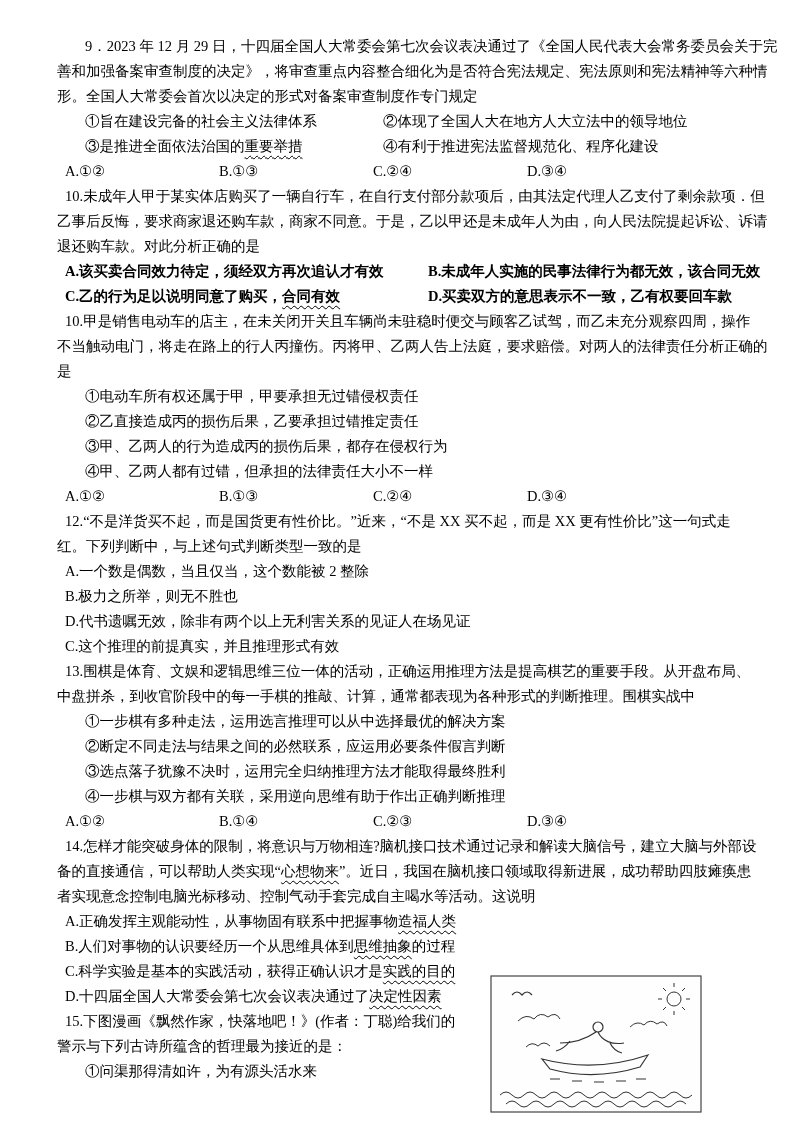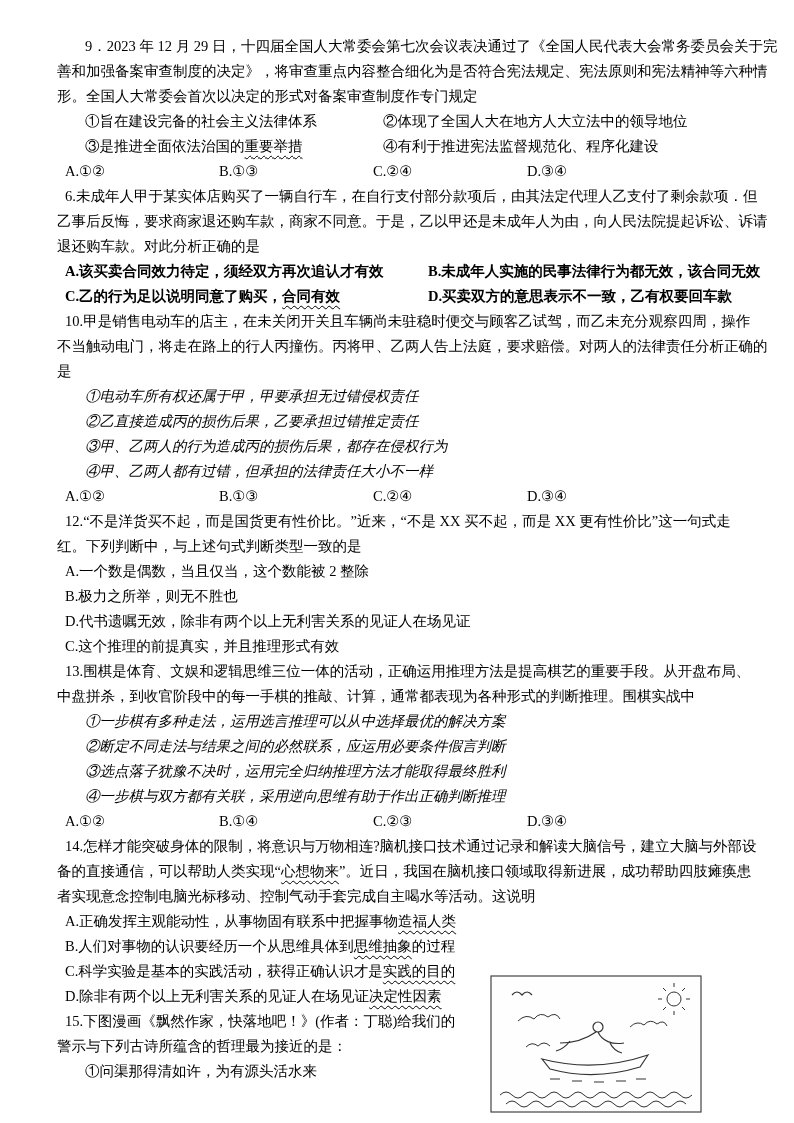--- a/index.html
+++ b/index.html
@@ -8,21 +8,21 @@
     background:#ffffff; color:#000;
     font-family:"Liberation Serif","DejaVu Serif",serif;
     font-size:14.5px; line-height:25px;
   }
   .content { position:absolute; left:57px; top:34px; width:684px; }
   .tline { white-space:nowrap; }
   .p8  { padding-left:8px; }
   .p28 { padding-left:28px; }
   .stem > .tline:first-child { padding-left:8px; }
   .ind2 > .tline:first-child { padding-left:28px; }
-  .items > .tline   { padding-left:28px;font-style:italic; }
+  .items > .tline   { padding-left:28px; }
   .optlist > .tline { padding-left:8px; }
   .row2 { display:flex; white-space:nowrap;gap:8px; }
   .colsA { padding-left:28px; }
   .colsA .cell { flex:0 0 290px; }
   .colsB { padding-left:8px;font-weight:bold; }
   .colsB .cell { flex:0 0 355px; }
   .cellr { flex:1 1 auto; }
   .row4 { padding-left:8px; white-space:nowrap; }
   .row4 .acell { display:inline-block; width:154px; }
   .wavy {
@@ -54,21 +54,21 @@
       </div>
       <div class="row2 colsA">
         <span class="cell tline"><span>③是推进全面依法治国的</span><span class="wavy">重要举措</span></span>
         <span class="cellr tline">④有利于推进宪法监督规范化、程序化建设</span>
       </div>
       <div class="row4"><span class="acell">A.①②</span><span class="acell">B.①③</span><span class="acell">C.②④</span><span class="acell">D.③④</span></div>
     </section>
 
     <section>
       <div class="stem">
-          <div class="tline">6.未成年人甲于某实体店购买了一辆自行车，在自行支付部分款项后，由其法定代理人乙支付了剩余款项．但</div>
+          <div class="tline">10.未成年人甲于某实体店购买了一辆自行车，在自行支付部分款项后，由其法定代理人乙支付了剩余款项．但</div>
           <div class="tline">乙事后反悔，要求商家退还购车款，商家不同意。于是，乙以甲还是未成年人为由，向人民法院提起诉讼、诉请</div>
           <div class="tline">退还购车款。对此分析正确的是</div>
         </div>
       <div class="row2 colsB">
         <span class="cell tline">A.该买卖合同效力待定，须经双方再次追认才有效</span>
         <span class="cellr tline">B.未成年人实施的民事法律行为都无效，该合同无效</span>
       </div>
       <div class="row2 colsB">
         <span class="cell tline"><span>C.乙的行为足以说明同意了购买，</span><span class="wavy">合同有效</span></span>
         <span class="cellr tline">D.买卖双方的意思表示不一致，乙有权要回车款</span>
@@ -117,21 +117,21 @@
       <div class="row4"><span class="acell">A.①②</span><span class="acell">B.①④</span><span class="acell">C.②③</span><span class="acell">D.③④</span></div>
     </section>
 
     <section>
       <div class="tline p8">14.怎样才能突破身体的限制，将意识与万物相连?脑机接口技术通过记录和解读大脑信号，建立大脑与外部设</div>
       <div class="tline"><span>备的直接通信，可以帮助人类实现“</span><span class="wavy">心想物来</span><span>”。近日，我国在脑机接口领域取得新进展，成功帮助四肢瘫痪患</span></div>
       <div class="tline">者实现意念控制电脑光标移动、控制气动手套完成自主喝水等活动。这说明</div>
       <div class="tline p8"><span>A.正确发挥主观能动性，从事物固有联系中把握事物</span><span class="wavy">造福人类</span></div>
       <div class="tline p8"><span>B.人们对事物的认识要经历一个从思维具体到</span><span class="wavy">思维抽象</span><span>的过程</span></div>
       <div class="tline p8"><span>C.科学实验是基本的实践活动，获得正确认识才是</span><span class="wavy">实践的目的</span></div>
-      <div class="tline p8"><span>D.除非有两个以上无利害关系的见证人在场见证</span><span class="wavy">决定性因素</span></div>
+      <div class="tline p8"><span>D.十四届全国人大常委会第七次会议表决通过了</span><span class="wavy">决定性因素</span></div>
     </section>
 
     <section>
       <div class="tline p8">15.下图漫画《飘然作家，快落地吧！》(作者：丁聪)给我们的</div>
       <div class="tline">警示与下列古诗所蕴含的哲理最为接近的是：</div>
       <div class="tline p28">①问渠那得清如许，为有源头活水来</div>
     </section>
 
   </div>
 

